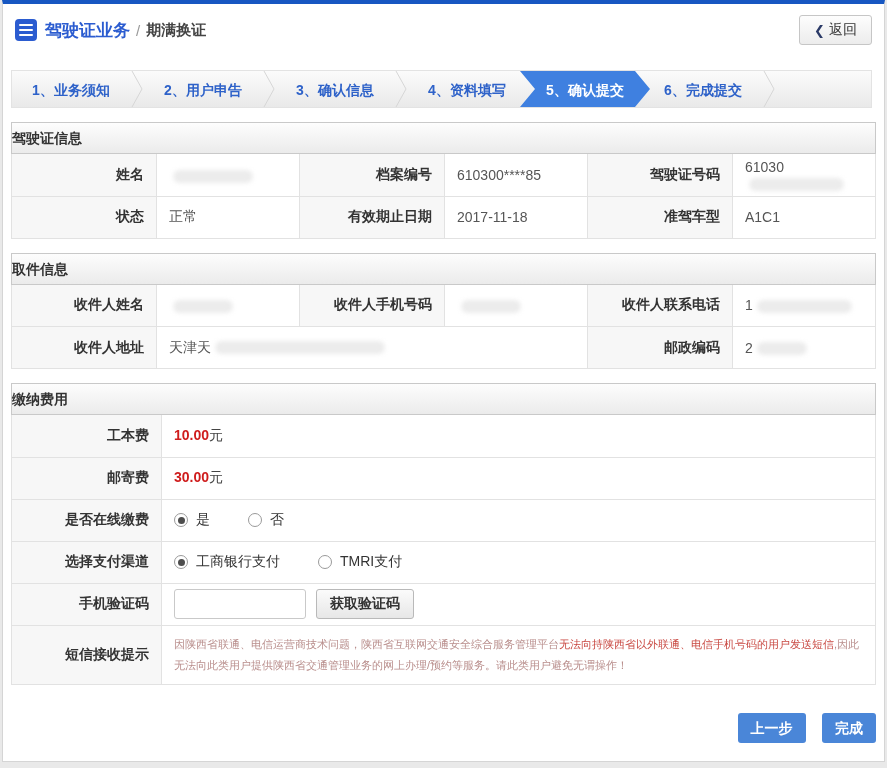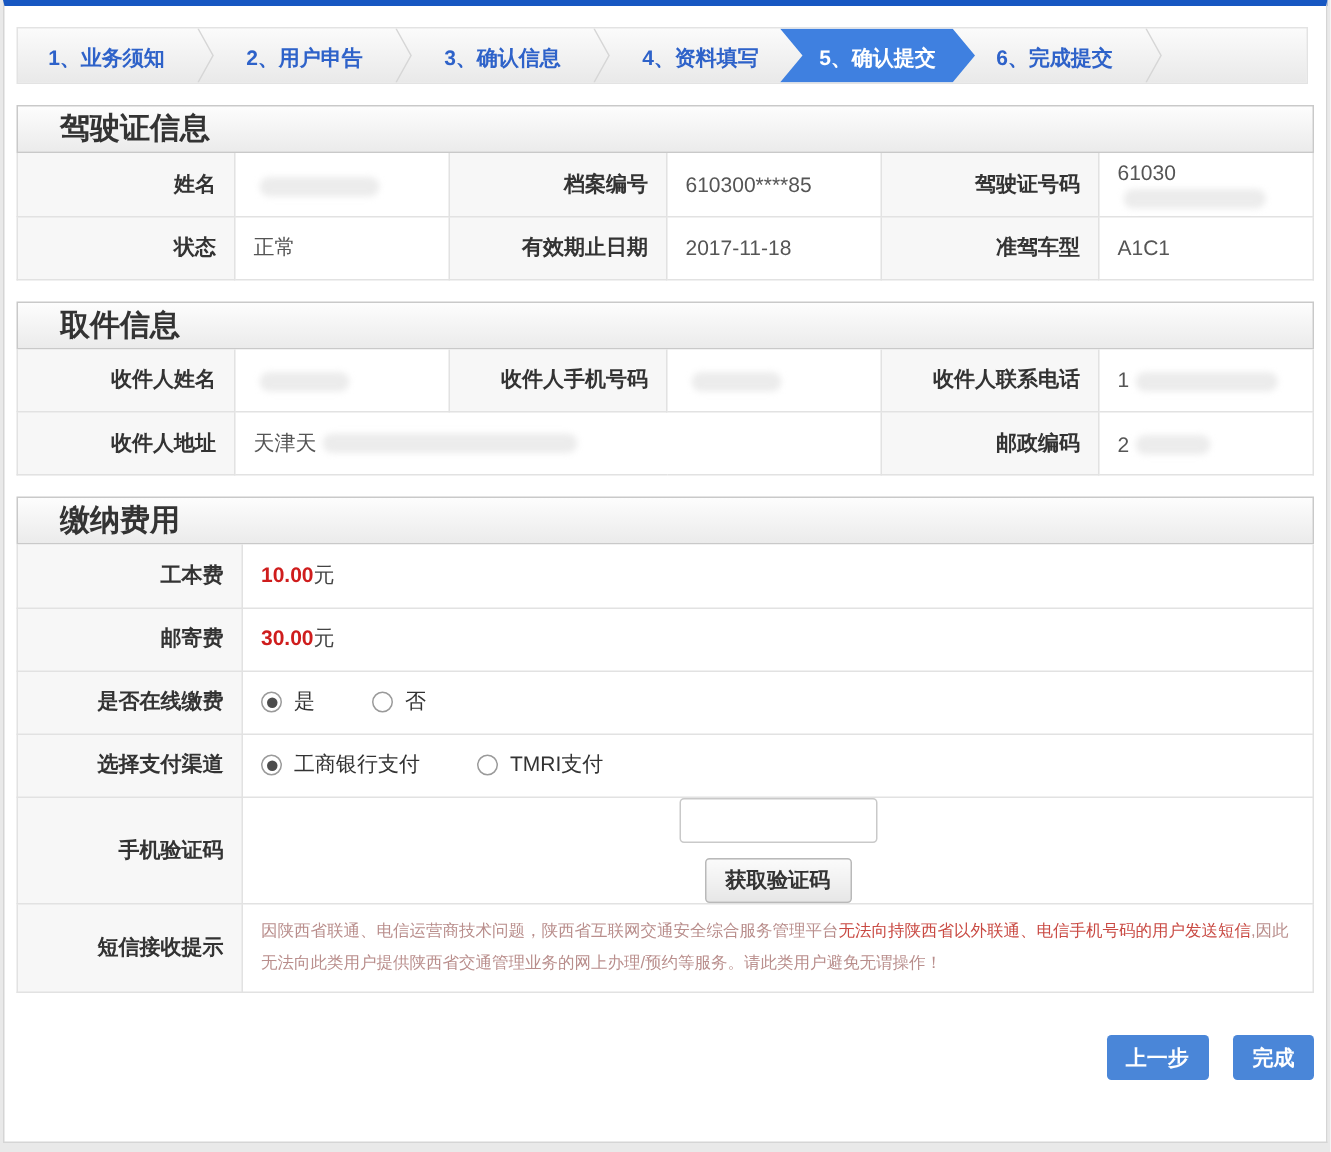--- a/index.html
+++ b/index.html
@@ -27,21 +27,21 @@
           border:1px solid #e3e3e3; display:flex; align-items:stretch; overflow:hidden; }
   .tab { width:118px; line-height:38px; text-align:center; font-size:14px; font-weight:bold;
          color:#2e62c9; }
   .tab.active { width:130px; background:#3f80e0; color:#fff;
          clip-path:polygon(0 0, calc(100% - 15px) 0, 100% 50%, calc(100% - 15px) 100%, 0 100%, 15px 50%);
          margin:0 -6px; }
   .sep { align-self:center; height:38px; }
 
   
   .section { margin:14px 8px 0 8px; }
-  .sec-hd { height:32px; line-height:30px; padding-left:28px; font-size:20px; font-weight:bold; color:#333;
+  .sec-hd { height:32px; line-height:30px; padding-left:0; font-size:14px; font-weight:bold; color:#333;
             background:linear-gradient(#fdfdfd,#ebebeb); border:1px solid #c9c9c9; }
   table.grid { width:100%; border-collapse:collapse; table-layout:fixed;padding-left:36px; }
   table.grid td { border:1px solid #e2e2e2; border-top:none; height:42px; font-size:14px; padding:0 12px; }
   td.lbl { background:#f7f7f7; text-align:right; color:#333; font-weight:bold; font-size:13.5px; width:145px; }
   td.val { background:#fff; color:#555; text-align:left; }
 
   .redact { display:inline-block; height:13px; border-radius:7px; background:#ececec;
             filter:blur(2px); vertical-align:middle; margin-left:4px; }
   .w60{width:60px;} .w80{width:80px;} .w95{width:95px;} .w170{width:170px;} .w50{width:50px;}
 
@@ -52,21 +52,21 @@
   .row-h47 td{height:47px;} .row-h44 td{height:44px;} .row-h46 td{height:46px;} .row-h66 td{height:66px;}
 
   
   .radio-group { display:flex; align-items:center; gap:38px; }
   .radio { display:flex; align-items:center; gap:8px; cursor:pointer; color:#333; font-size:14px; }
   .rdot { width:14px; height:14px; border-radius:50%; border:1px solid #9a9a9a; background:#fff;
           display:inline-flex; align-items:center; justify-content:center; }
   .rdot.on::after { content:""; width:7px; height:7px; border-radius:50%; background:#4d4d4d; }
 
   
-  .code-row { display:flex; align-items:center; gap:10px;flex-direction:column; }
+  .code-row { display:flex; align-items:center; gap:10px; }
   .code-input { width:132px; height:30px; border:1px solid #c9c9c9; border-radius:3px; padding:0 8px;
                 font-size:14px; color:#333; background:#fff; }
   .code-btn { height:30px; padding:0 13px; font-size:14px; font-weight:bold; color:#333; cursor:pointer;
               background:linear-gradient(#fbfbfb,#e7e7e7); border:1px solid #b9b9b9; border-radius:3px; }
 
   
   .notice { font-size:11px; line-height:1.95; padding:8px 0; }
   .notice .muted { color:#b98e8c; }
   .notice .hot { color:#c94a43; }
 
@@ -74,20 +74,35 @@
   .footer { margin:28px 8px 0 8px; text-align:right; }
   .btn-blue { display:inline-block; min-width:52px; height:30px; line-height:30px; padding:0 13px;
               background:#4a86d8; color:#fff; font-size:14px; font-weight:bold; text-align:center;
               border:none; border-radius:3px; cursor:pointer; margin-left:12px; }
 </style>
 </head>
 <body>
 
 <div class="page">
 
+  <div class="hdr">
+    <span class="hdr-icon">
+        <i></i>
+        <i></i>
+        <i></i>
+      </span>
+    <span class="hdr-title">驾驶证业务</span>
+    <span class="hdr-sep">/</span>
+    <span class="hdr-sub">期满换证</span>
+    <span class="spacer"></span>
+    <div class="back-btn">
+      <span class="chev">❮</span>
+      <span>返回</span>
+    </div>
+  </div>
 
   <div class="tabs">
     <div class="tab">1、业务须知</div>
     <svg class="sep" width="14" height="38">
         <polyline points="2,1 12,19 2,37" fill="none" stroke="#d6d6d6" stroke-width="1"></polyline>
       </svg>
     <div class="tab">2、用户申告</div>
     <svg class="sep" width="14" height="38">
         <polyline points="2,1 12,19 2,37" fill="none" stroke="#d6d6d6" stroke-width="1"></polyline>
       </svg>

